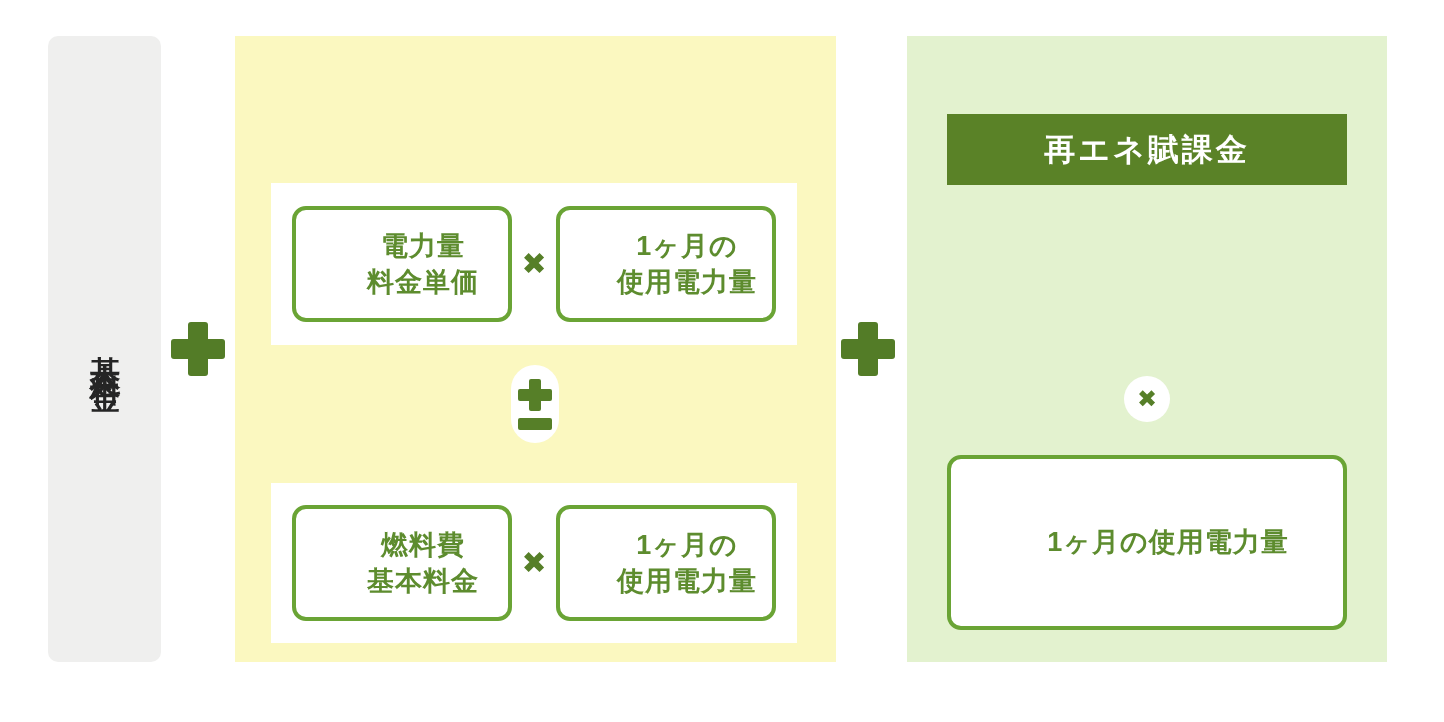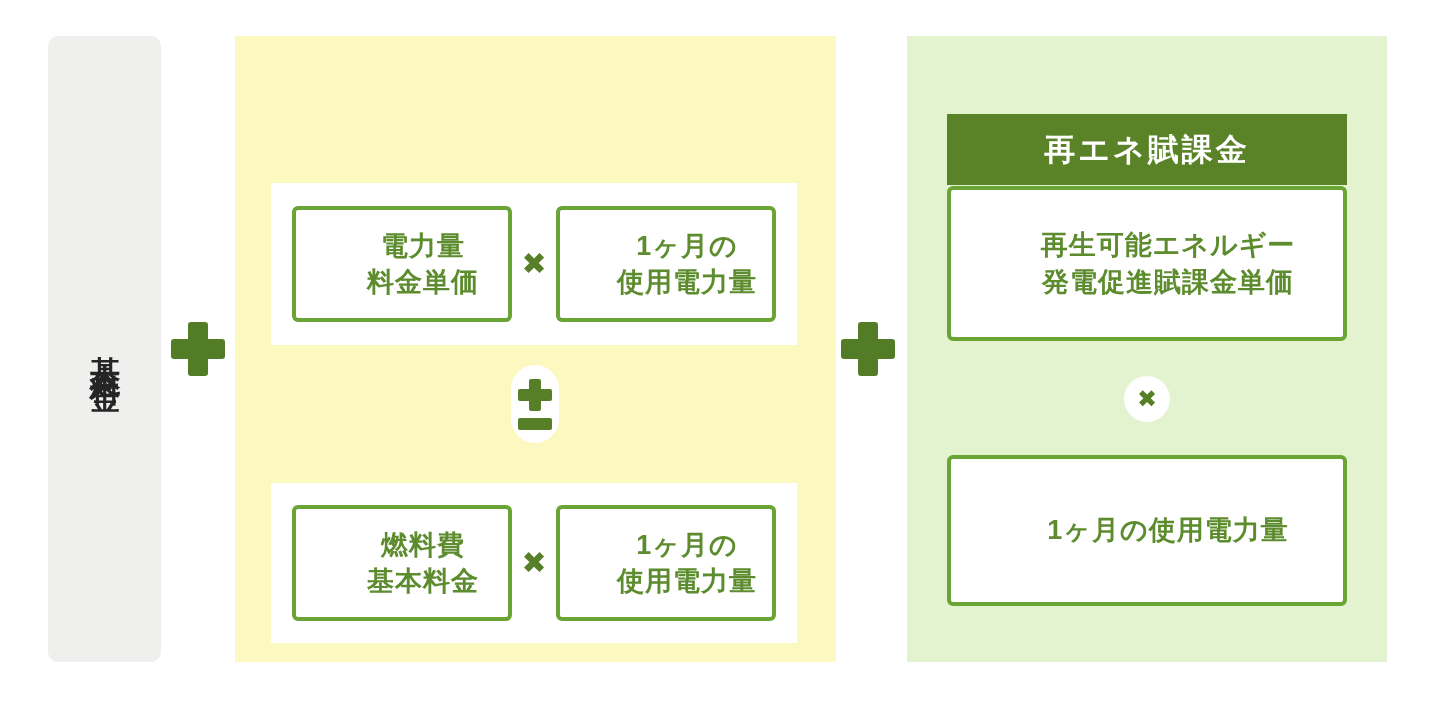--- a/index.html
+++ b/index.html
@@ -77,21 +77,21 @@
     align-items: center;
     justify-content: center;
   }
   .band-1 { top: 147px; height: 162px; }
   .band-2 { top: 447px; height: 160px; }
 
   .fbox {
     box-sizing: border-box;
     background: #ffffff;
     border: 4px solid #6aa435;
-    border-radius: 6px;
+    border-radius: 14px;
     color: #5d8c2e;
     font-weight: bold;
     font-size: 27px;
     line-height: 1.35;
     letter-spacing: 1px;
     text-align: center;
     display: flex;
     flex-direction: column;
     align-items: center;
     justify-content: center;
@@ -132,21 +132,21 @@
   .pm-plus::after  { top: 50%; left: 0; height: 12px; width: 100%; transform: translateY(-50%); }
   .pm-minus { width: 34px; height: 12px; background: #567f28; border-radius: 2px; }
 
   
   .levy-box {
     position: absolute;
     left: 40px;
     width: 400px;
   }
   .levy-box-1 { top: 150px; height: 155px; }
-  .levy-box-2 { top: 419px; height: 151px; }
+  .levy-box-2 { top: 419px; height: 175px; }
 
   .circle-times {
     position: absolute;
     left: 217px; top: 340px;
     width: 46px; height: 46px;
     border-radius: 50%;
     background: #ffffff;
     color: #567f28;
     font-size: 24px;
     font-weight: bold;
@@ -197,24 +197,20 @@
         <span>使用電力量</span>
       </div>
     </div>
   </div>
 
   <div class="plus-icon plus-2"></div>
 
   <div class="panel levy-panel">
     <div class="panel-header">再エネ賦課金</div>
 
-    <div class="fbox levy-box levy-box-1">
-      <span>再生可能エネルギー</span>
-      <span>発電促進賦課金単価</span>
-    </div>
 
     <div class="circle-times">✖</div>
 
     <div class="fbox levy-box levy-box-2">
       <span>1ヶ月の使用電力量</span>
     </div>
   </div>
 
 </div>
 

